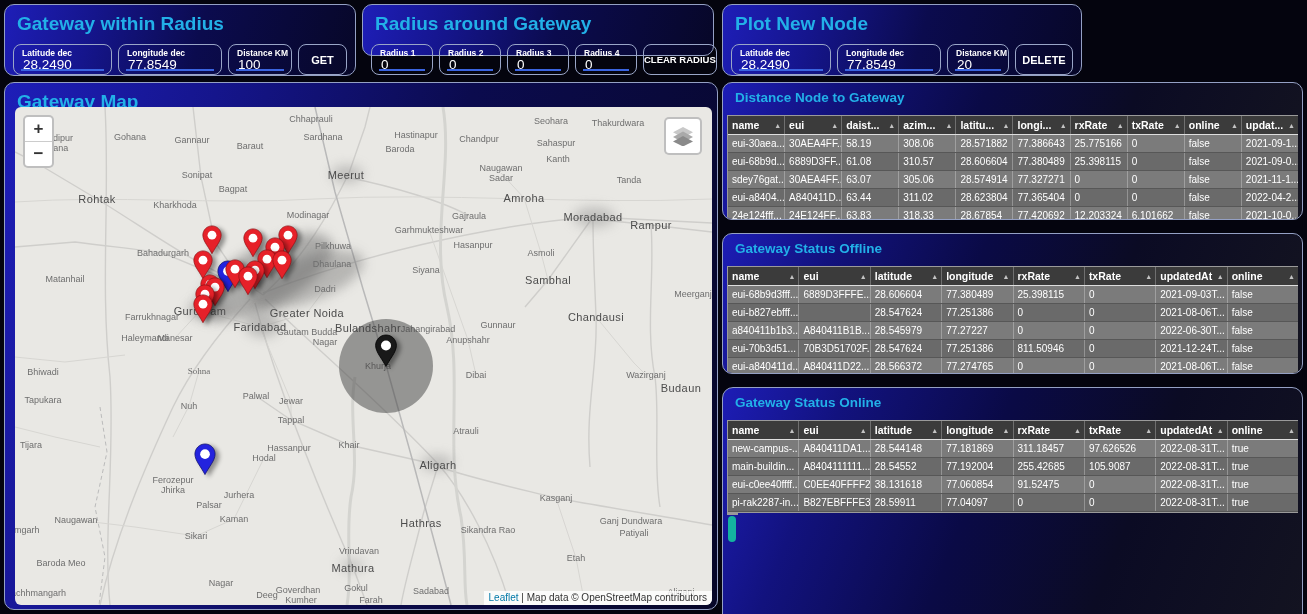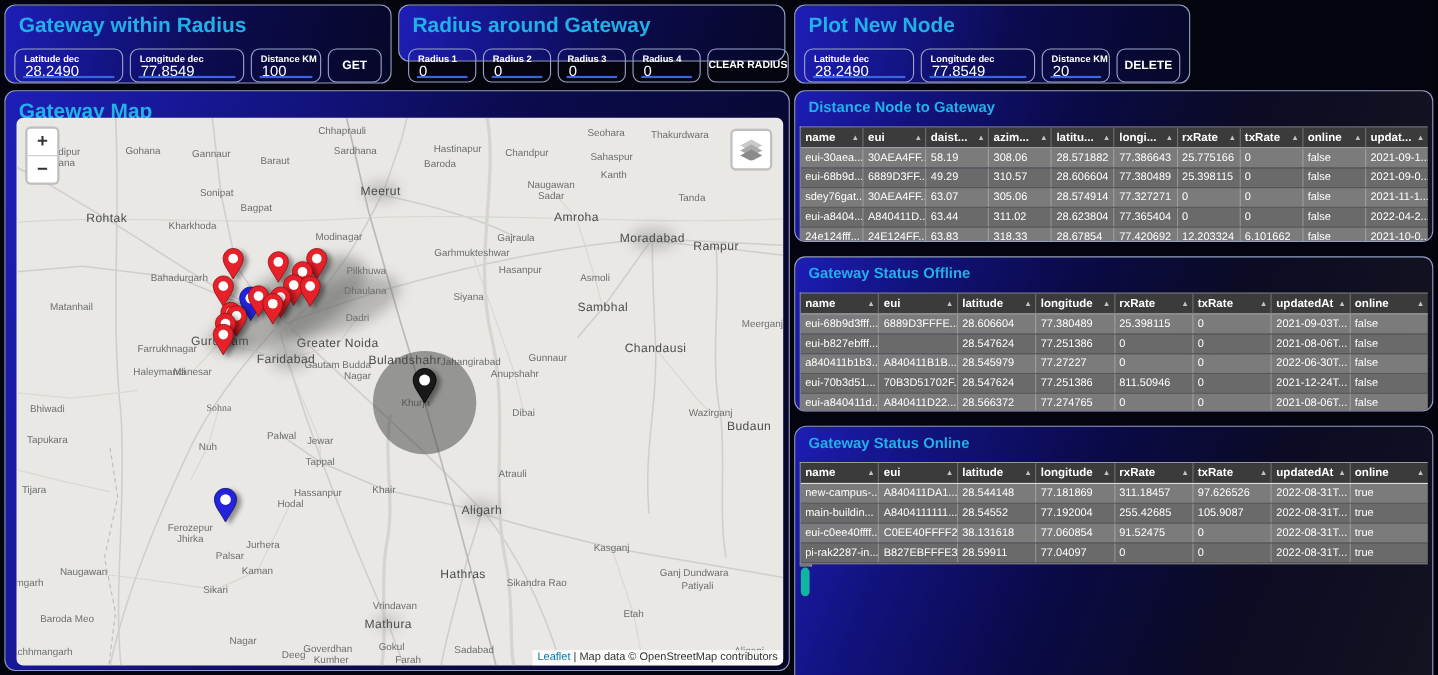--- a/index.html
+++ b/index.html
@@ -437,21 +437,21 @@
                 <div class="td">28.571882</div>
                 <div class="td">77.386643</div>
                 <div class="td">25.775166</div>
                 <div class="td">0</div>
                 <div class="td">false</div>
                 <div class="td">2021-09-1...</div>
               </div>
               <div class="trow">
                 <div class="td">eui-68b9d...</div>
                 <div class="td">6889D3FF...</div>
-                <div class="td">49.29</div>
+                <div class="td">61.08</div>
                 <div class="td">310.57</div>
                 <div class="td">28.606604</div>
                 <div class="td">77.380489</div>
                 <div class="td">25.398115</div>
                 <div class="td">0</div>
                 <div class="td">false</div>
                 <div class="td">2021-09-0...</div>
               </div>
               <div class="trow">
                 <div class="td">sdey76gat...</div>

